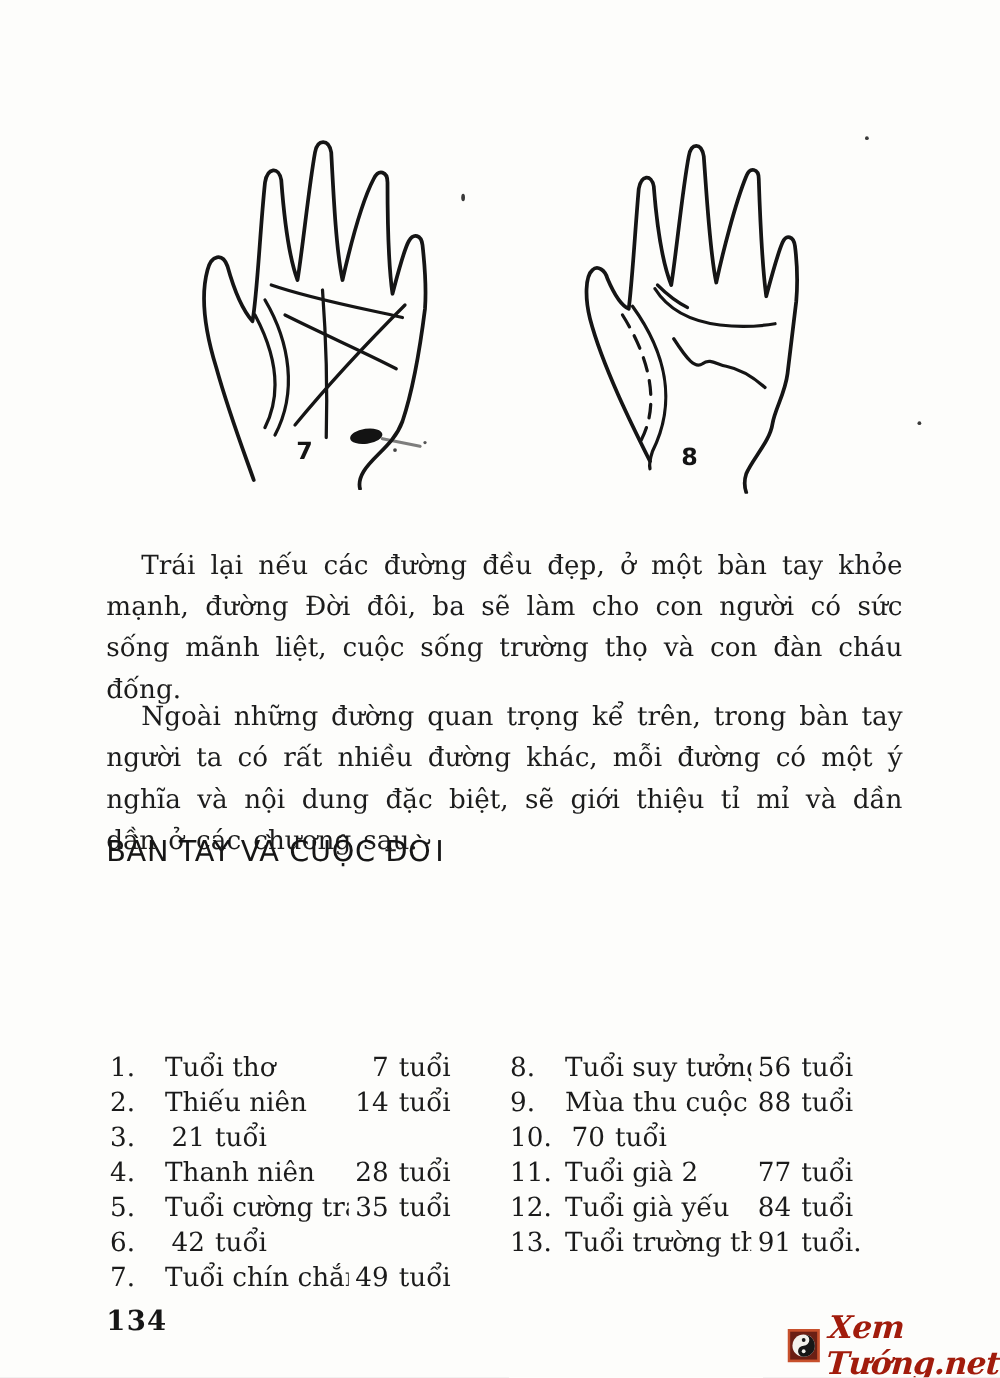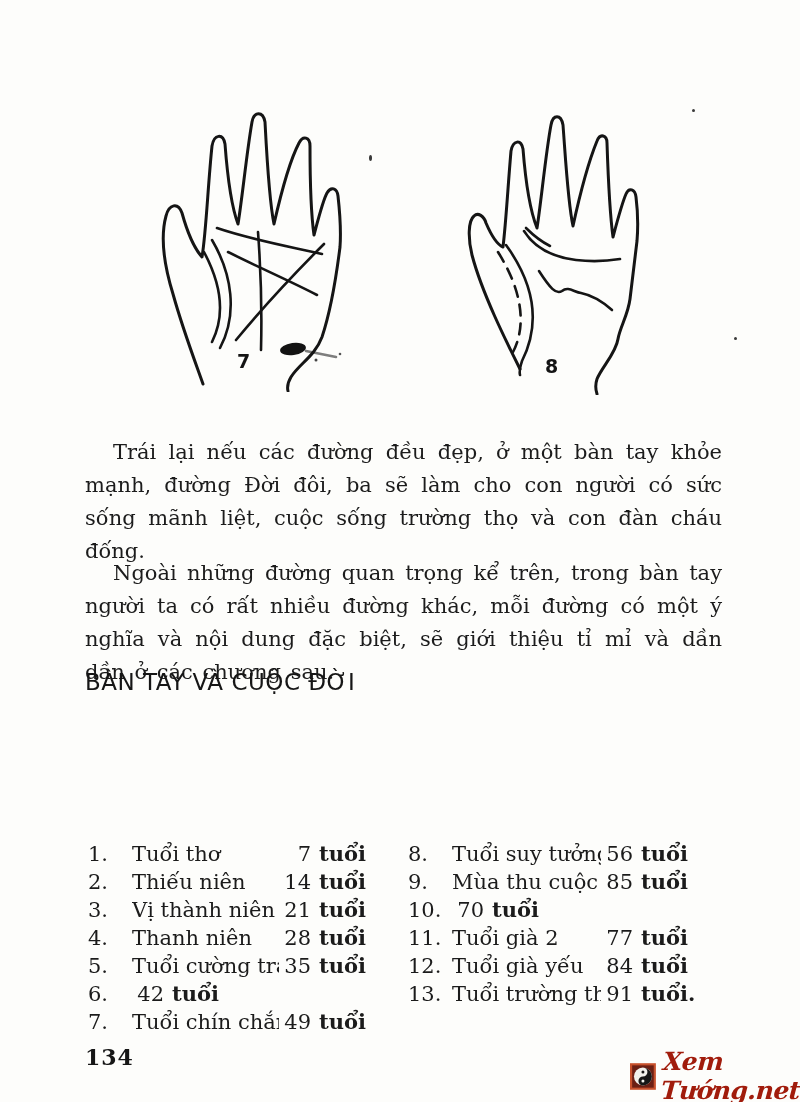--- a/index.html
+++ b/index.html
@@ -28,21 +28,21 @@
     font-family:"DejaVu Sans", sans-serif; font-weight:normal;
     font-size:23px; letter-spacing:0.5px; color:#161616;
   }
   .stage-col { position:absolute; top:840px; font-size:21px; }
   #stage-col-left  { left:85px;  width:284px; }
   #stage-col-right { left:405px; width:286px; }
   .stage-row { display:flex; align-items:baseline; height:28px; line-height:28px; white-space:nowrap; }
   .stage-row .num  { width:44px; flex:0 0 auto; padding-left:3px; }
   .stage-row .nm   { flex:1 1 auto; overflow:hidden; }
   .stage-row .ag   { flex:0 0 auto; width:32px; text-align:right; }
-  .stage-row .un   { flex:0 0 auto; width:50px; margin-left:8px;font-weight:bold; }
+  .stage-row .un   { flex:0 0 auto; width:50px; margin-left:8px; }
   #page-number {
     position:absolute; left:85px; top:1044px;
     font-size:22px; font-weight:bold; letter-spacing:1px; color:#161616;
   }
   #watermark { position:absolute; left:630px; top:1047px; display:flex; align-items:center; }
   #watermark .wm-text {
     font-family:"DejaVu Serif", serif; font-style:italic; font-weight:bold;
     font-size:25px; color:#a11c0c; margin-left:6px; letter-spacing:-0.5px;
     transform:skewX(-4deg);
   }
@@ -128,21 +128,20 @@
       <span class="un">tuổi</span>
     </div>
     <div class="stage-row">
       <span class="num">2.</span>
       <span class="nm">Thiếu niên</span>
       <span class="ag">14</span>
       <span class="un">tuổi</span>
     </div>
     <div class="stage-row">
       <span class="num">3.</span>
-      <span class="nm">Vị thành niên</span>
       <span class="ag">21</span>
       <span class="un">tuổi</span>
     </div>
     <div class="stage-row">
       <span class="num">4.</span>
       <span class="nm">Thanh niên</span>
       <span class="ag">28</span>
       <span class="un">tuổi</span>
     </div>
     <div class="stage-row">
@@ -167,21 +166,21 @@
   <div id="stage-col-right" class="stage-col">
     <div class="stage-row">
       <span class="num">8.</span>
       <span class="nm">Tuổi suy tưởng</span>
       <span class="ag">56</span>
       <span class="un">tuổi</span>
     </div>
     <div class="stage-row">
       <span class="num">9.</span>
       <span class="nm">Mùa thu cuộc đời</span>
-      <span class="ag">85</span>
+      <span class="ag">88</span>
       <span class="un">tuổi</span>
     </div>
     <div class="stage-row">
       <span class="num">10.</span>
       <span class="ag">70</span>
       <span class="un">tuổi</span>
     </div>
     <div class="stage-row">
       <span class="num">11.</span>
       <span class="nm">Tuổi già 2</span>

